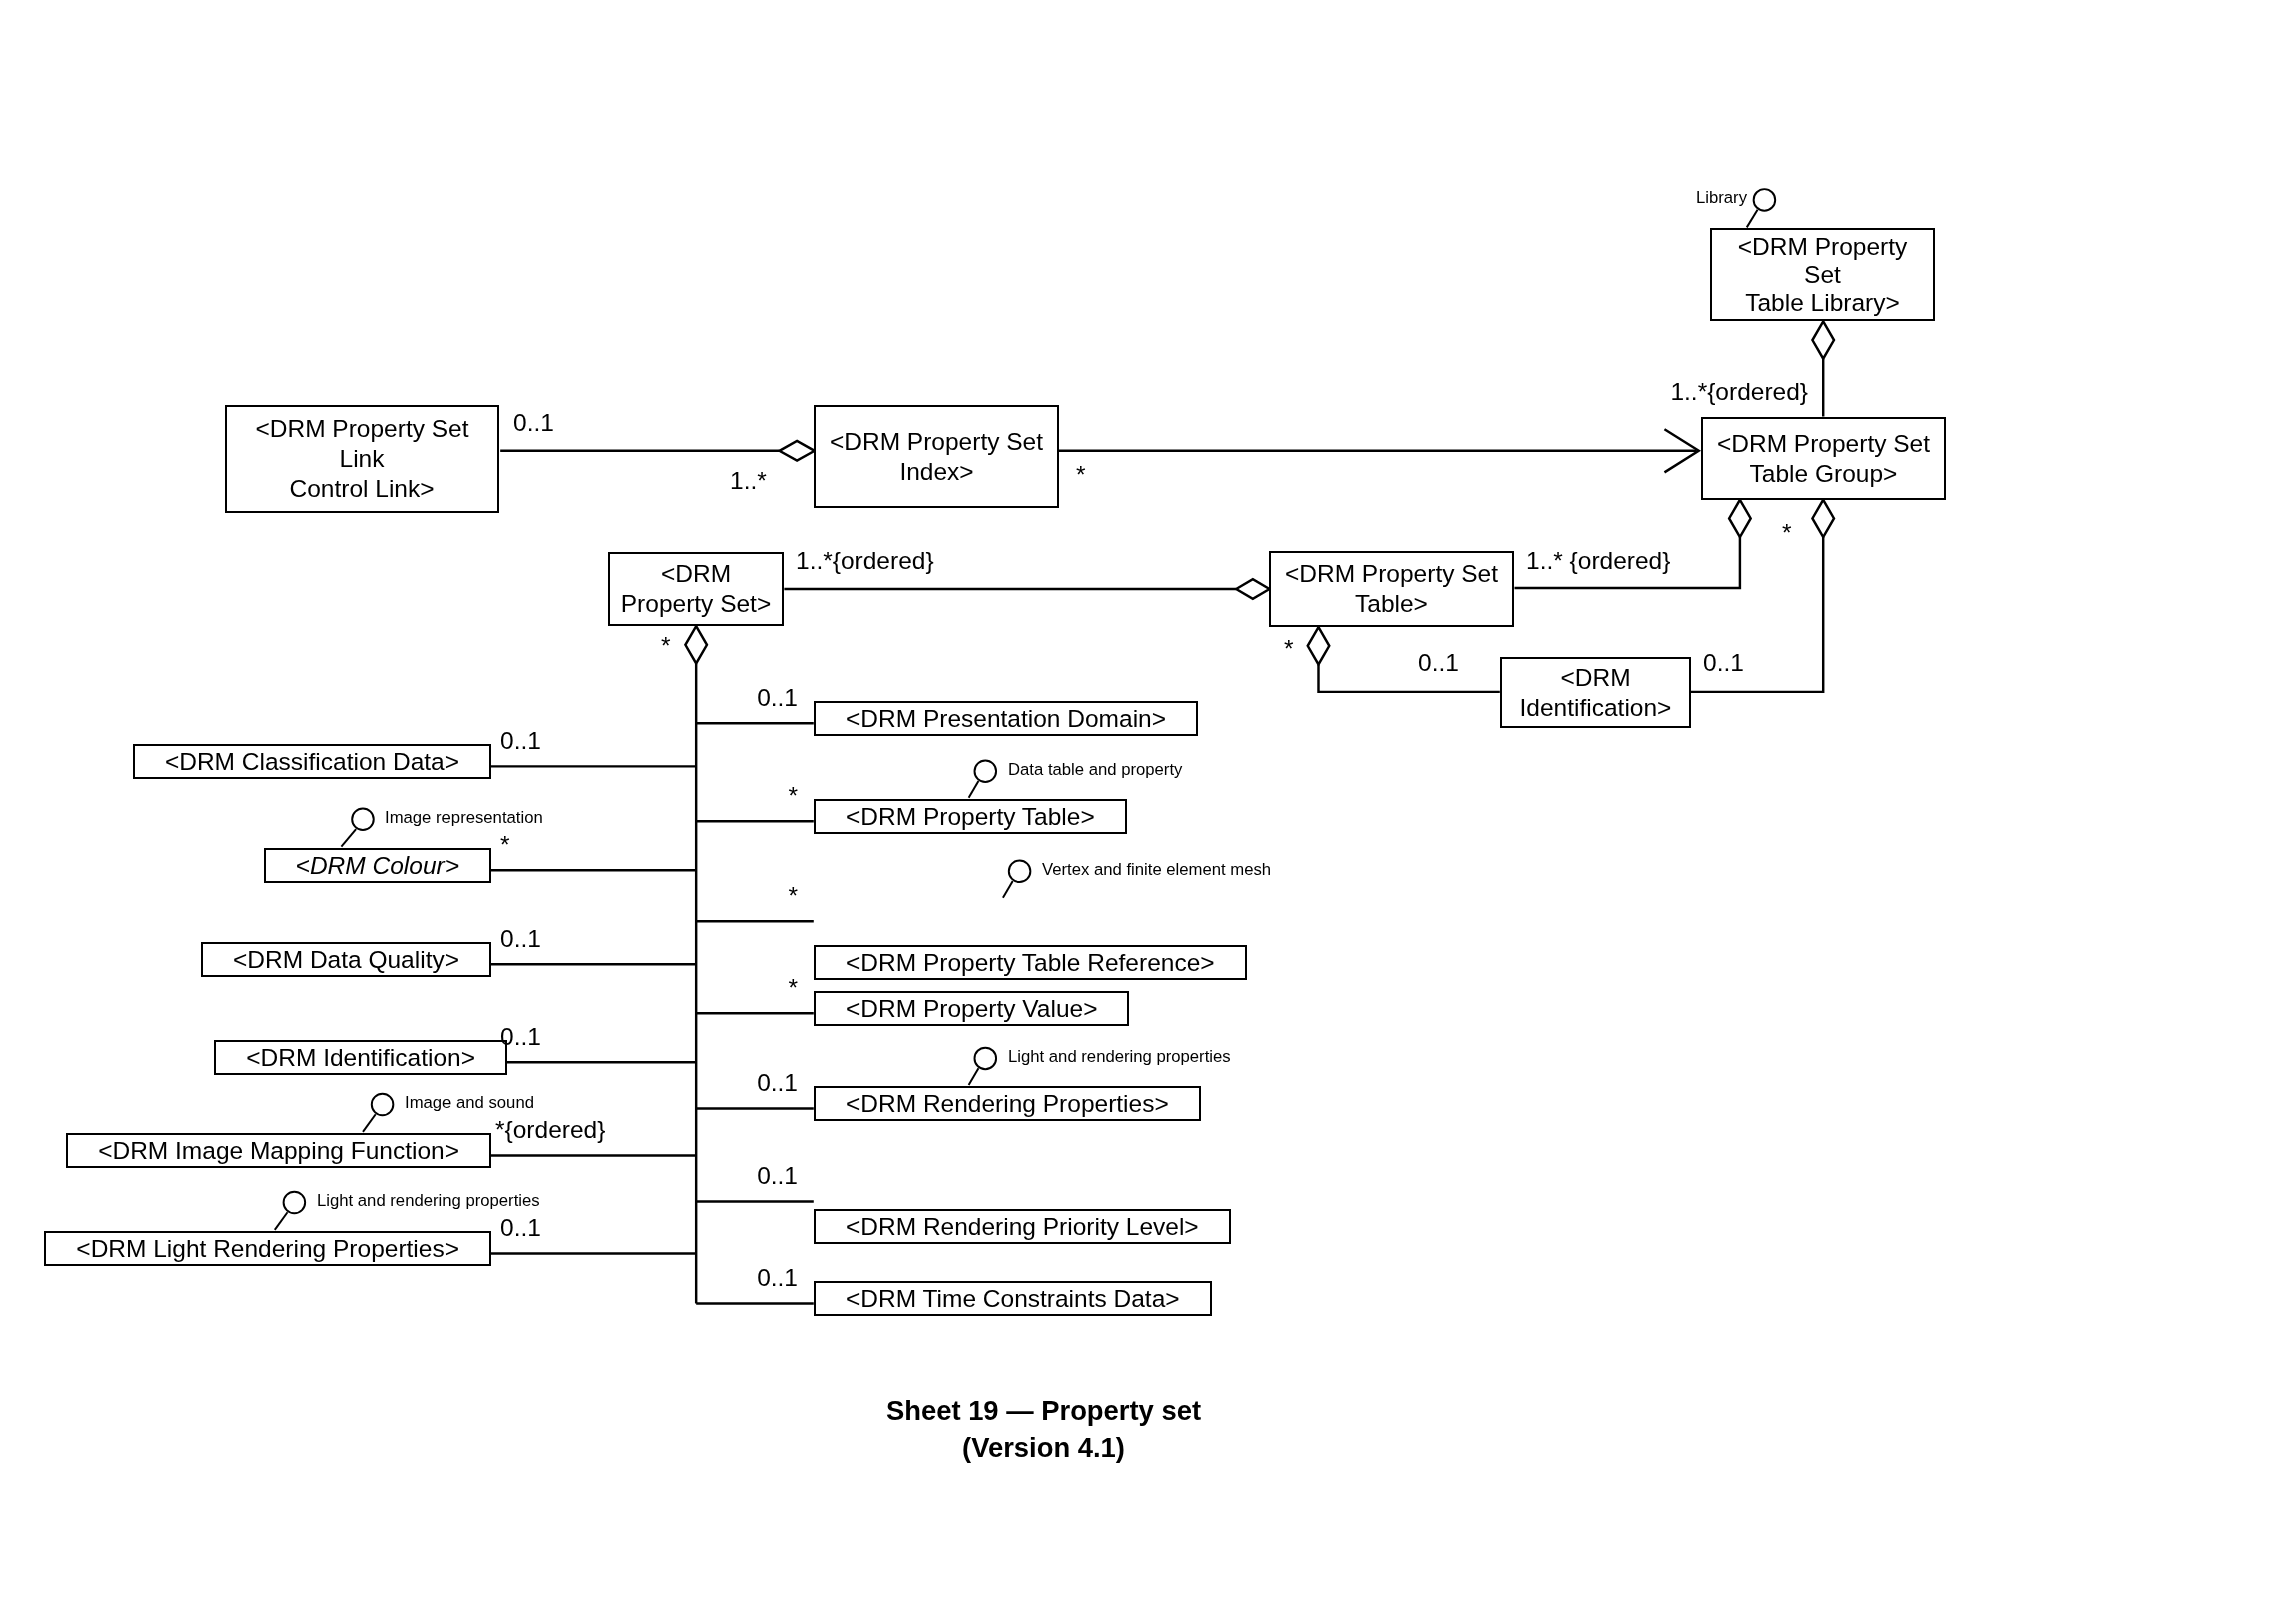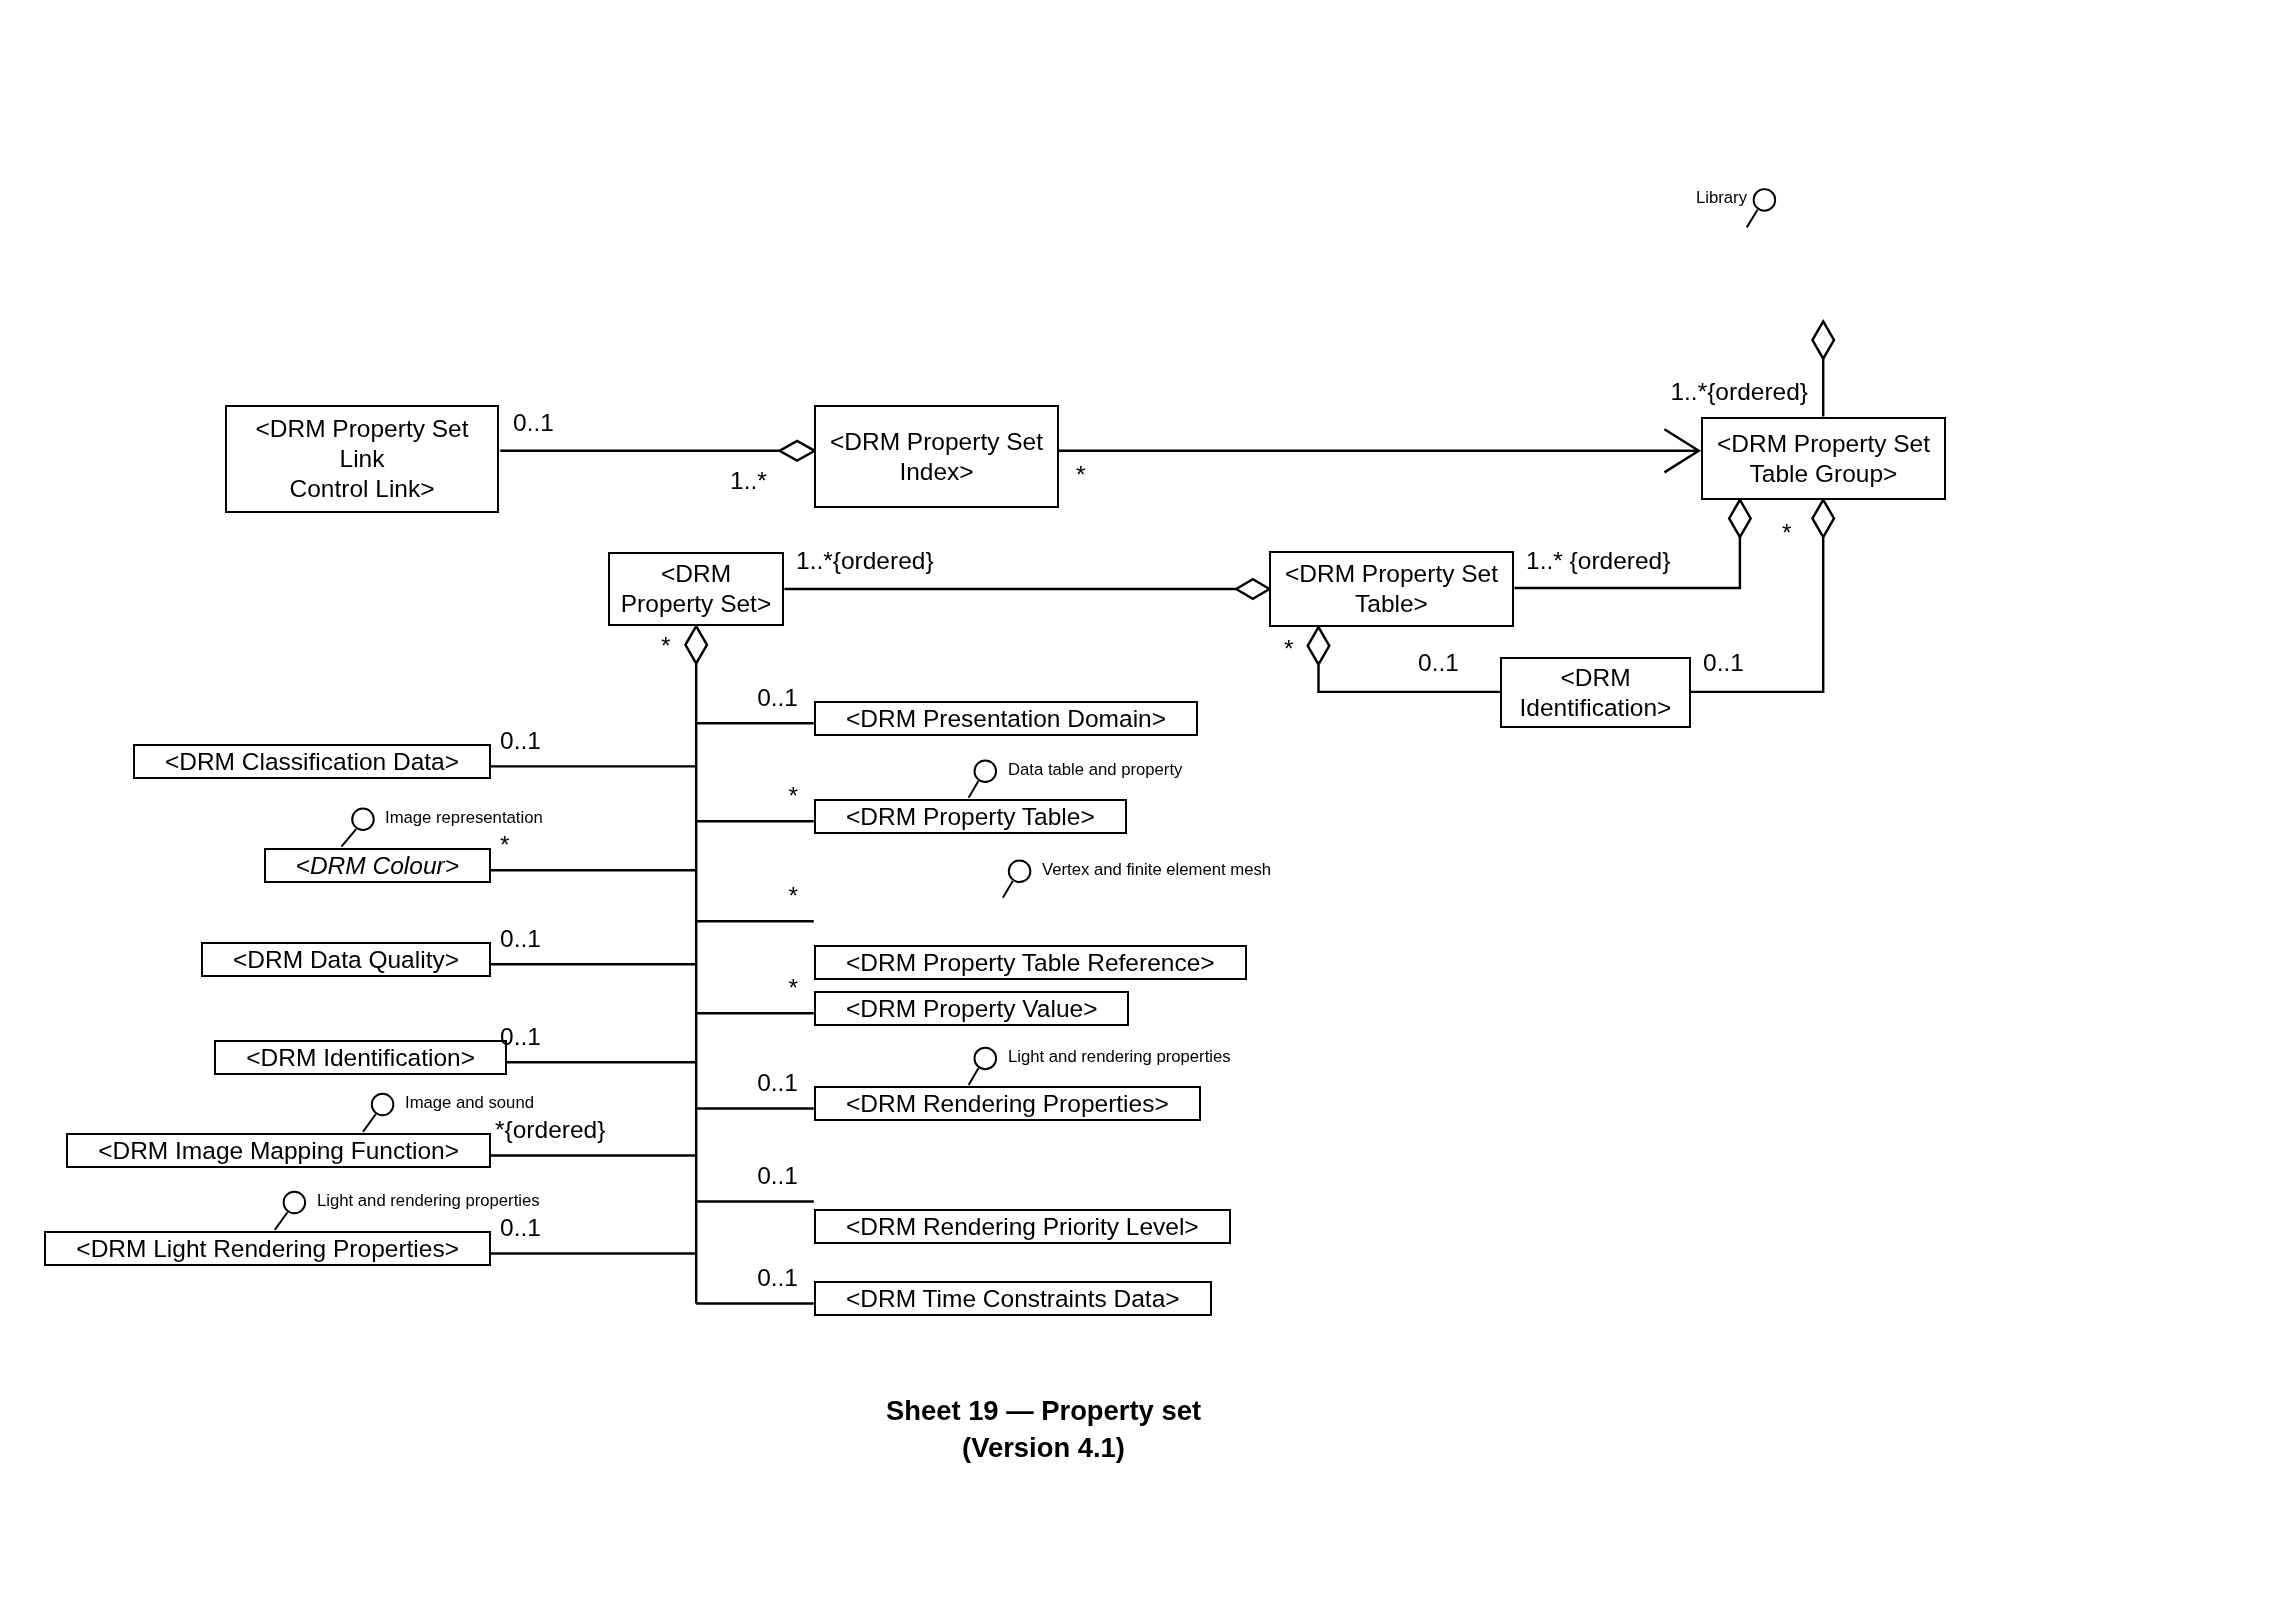--- a/index.html
+++ b/index.html
@@ -122,20 +122,25 @@
     <div>&lt;DRM Property Set</div>
     <div>Link</div>
     <div>Control Link&gt;</div>
   </div>
 
   <div class="node" style="left:814px; top:405px; width:245px; height:103px;">
     <div>&lt;DRM Property Set</div>
     <div>Index&gt;</div>
   </div>
 
+  <div class="node" style="left:1710px; top:228px; width:225px; height:93px; line-height:28px;">
+    <div>&lt;DRM Property</div>
+    <div>Set</div>
+    <div>Table Library&gt;</div>
+  </div>
 
   <div class="node" style="left:1701px; top:417px; width:245px; height:83px;">
     <div>&lt;DRM Property Set</div>
     <div>Table Group&gt;</div>
   </div>
 
   <div class="node" style="left:608px; top:552px; width:176px; height:74px;">
     <div>&lt;DRM</div>
     <div>Property Set&gt;</div>
   </div>

